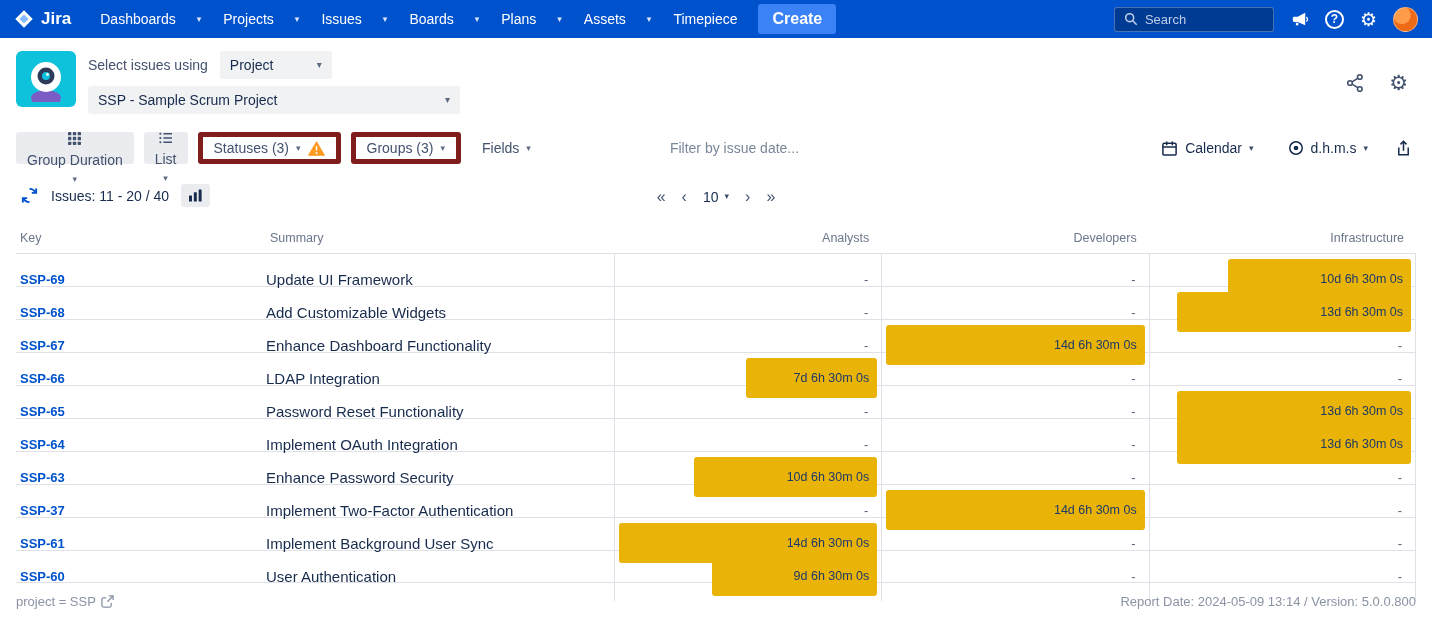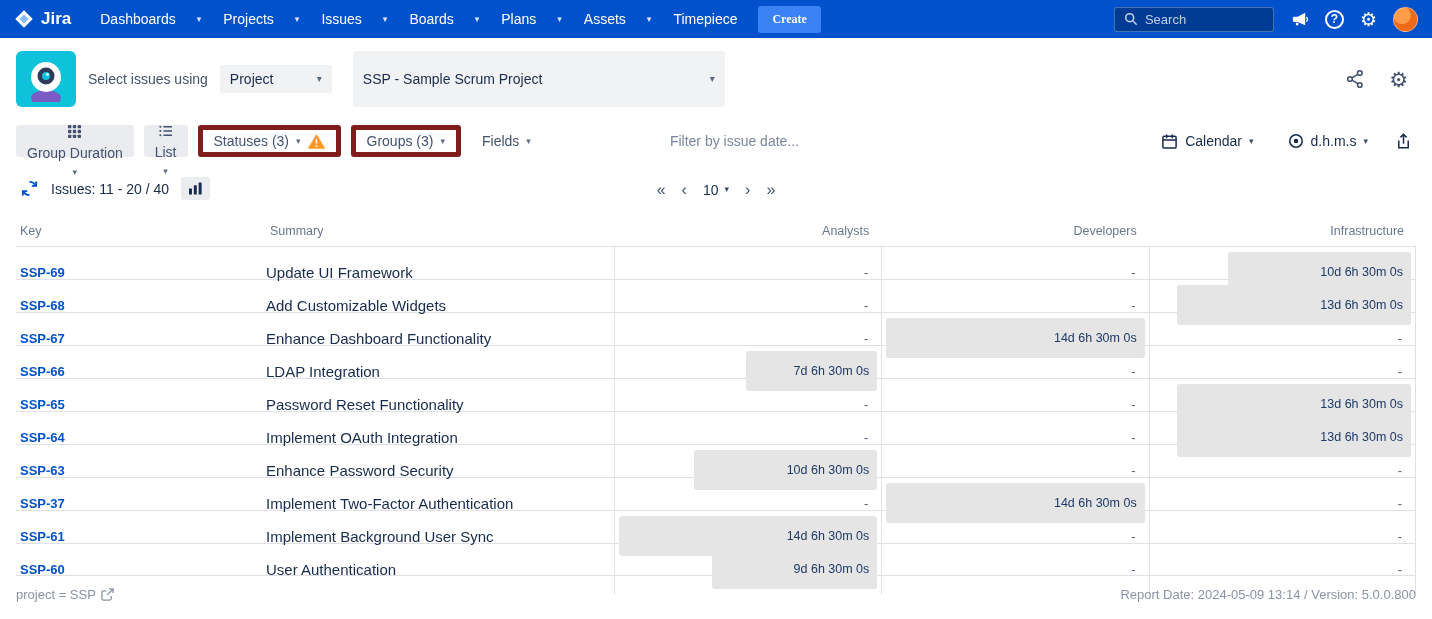--- a/index.html
+++ b/index.html
@@ -6,34 +6,34 @@
   html, body { width: 1432px; height: 619px; overflow: hidden; }
   body { font-family: "Liberation Sans", sans-serif; background: #fff; color: #172B4D; }
   .chev { font-size: 9px; line-height: 1; opacity: .85; }
 
   
   .topnav { height: 38px; background: #0052CC; display: flex; align-items: center; padding: 0 14px; color: #fff; }
   .brand { display: flex; align-items: center; gap: 7px; margin-right: 18px; cursor: pointer; }
   .brand-text { font-size: 17px; font-weight: bold; color: #fff; }
   .primary-nav { display: flex; align-items: center; }
   .nav-item { display: flex; align-items: center; gap: 21px; padding: 0 11px; height: 38px; font-size: 14px; font-weight: 500; color: #fff; cursor: pointer; }
-  .create-btn { margin-left: 10px; background: #3B82F6; color: #fff; border: none; border-radius: 3px; font-size: 12px; font-weight: 600; padding: 6px 14px; cursor: pointer; font-family: Liberation Serif, serif; text-align: right; }
+  .create-btn { margin-left: 10px; background: #3B82F6; color: #fff; border: none; border-radius: 3px; font-size: 16px; font-weight: 600; padding: 6px 14px; cursor: pointer; font-family: Liberation Sans, sans-serif; text-align: right; }
   .nav-right { margin-left: auto; display: flex; align-items: center; gap: 16px; }
   .search-box { display: flex; align-items: center; gap: 7px; background: rgba(0,0,0,.28); border: 1px solid rgba(255,255,255,.28); border-radius: 3px; padding: 4px 9px; width: 160px; }
   .search-box input { background: transparent; border: none; outline: none; color: #fff; font-size: 13px; width: 115px; font-family: inherit; }
   .search-box input::placeholder { color: #BFCFE8; }
   .nav-icon { display: flex; align-items: center; justify-content: center; cursor: pointer; }
   .help-circle { width: 19px; height: 19px; border-radius: 50%; border: 2px solid #fff; color: #fff; font-size: 12px; font-weight: bold; display: flex; align-items: center; justify-content: center; }
   .gear-glyph { font-size: 19px; color: #fff; line-height: 1; }
   .avatar { width: 25px; height: 25px; border-radius: 50%; background: radial-gradient(circle at 35% 32%, #FF9C4A 0 38%, #EE6A17 42%); border: 1px solid rgba(255,255,255,.4); cursor: pointer; }
 
   
   .app-header { display: flex; padding: 13px 16px 14px 16px; background: #fff; }
   .app-icon { width: 60px; height: 56px; flex: 0 0 auto; }
-  .header-controls { margin-left: 12px; display: flex; flex-direction: row; gap: 21px; }
+  .header-controls { margin-left: 12px; display: flex; flex-direction: column; gap: 7px; }
   .row1 { display: flex; align-items: center; gap: 12px; }
   .sel-label { font-size: 14px; color: #42526E; }
   .select { display: flex; align-items: center; justify-content: space-between; gap: 10px; background: #F1F2F4; border-radius: 3px; padding: 6px 10px; font-size: 14px; color: #172B4D; cursor: pointer; }
   .select.sm { width: 112px; }
   .select.lg { width: 372px; }
   .select .chev { color: #42526E; font-size: 10px; }
   .header-actions { margin-left: auto; display: flex; align-items: center; gap: 24px; padding-right: 8px; }
   .header-actions .nav-icon { color: #42526E; }
   .gear-dark { font-size: 21px; color: #42526E; line-height: 1; }
 
@@ -64,21 +64,21 @@
   .h-cell.num { text-align: right; }
   .t-row { height: 33px; border-top: 1px solid #DFE1E6; align-items: center; }
   .t-row:last-child { border-bottom: 1px solid #DFE1E6; }
   .t-cell { height: 100%; display: flex; align-items: center; }
   .t-cell.key { padding-left: 4px; }
   .key-link { color: #0052CC; font-size: 13px; font-weight: 700; text-decoration: none; }
   .t-cell.summary { font-size: 15px; color: #172B4D; }
   .t-cell.dur { border-left: 1px solid #DFE1E6; justify-content: flex-end; padding: 5px 4px; }
   .t-cell.dur.last { border-right: 1px solid #DFE1E6; }
   .dash { font-size: 13px; color: #505F79; padding-right: 9px; }
-  .bar { height: 40px; background: #e5e5e5; border-radius: 3px; color: #1E3A66; font-size: 12.5px; display: flex; align-items: center; justify-content: flex-end; padding-right: 8px; white-space: nowrap; overflow: hidden; }
+  .bar { height: 40px; background: #eab308; border-radius: 3px; color: #1E3A66; font-size: 12.5px; display: flex; align-items: center; justify-content: flex-end; padding-right: 8px; white-space: nowrap; overflow: hidden; }
 
   
   .page-footer { display: flex; justify-content: space-between; align-items: center; padding: 11px 16px 0 16px; font-size: 13px; color: #8993A4; }
   .filter-link { display: flex; align-items: center; gap: 5px; color: #8993A4; text-decoration: none; cursor: pointer; }
 </style>
 </head>
 <body>
 
 <div class="topnav">
   <div class="brand">

